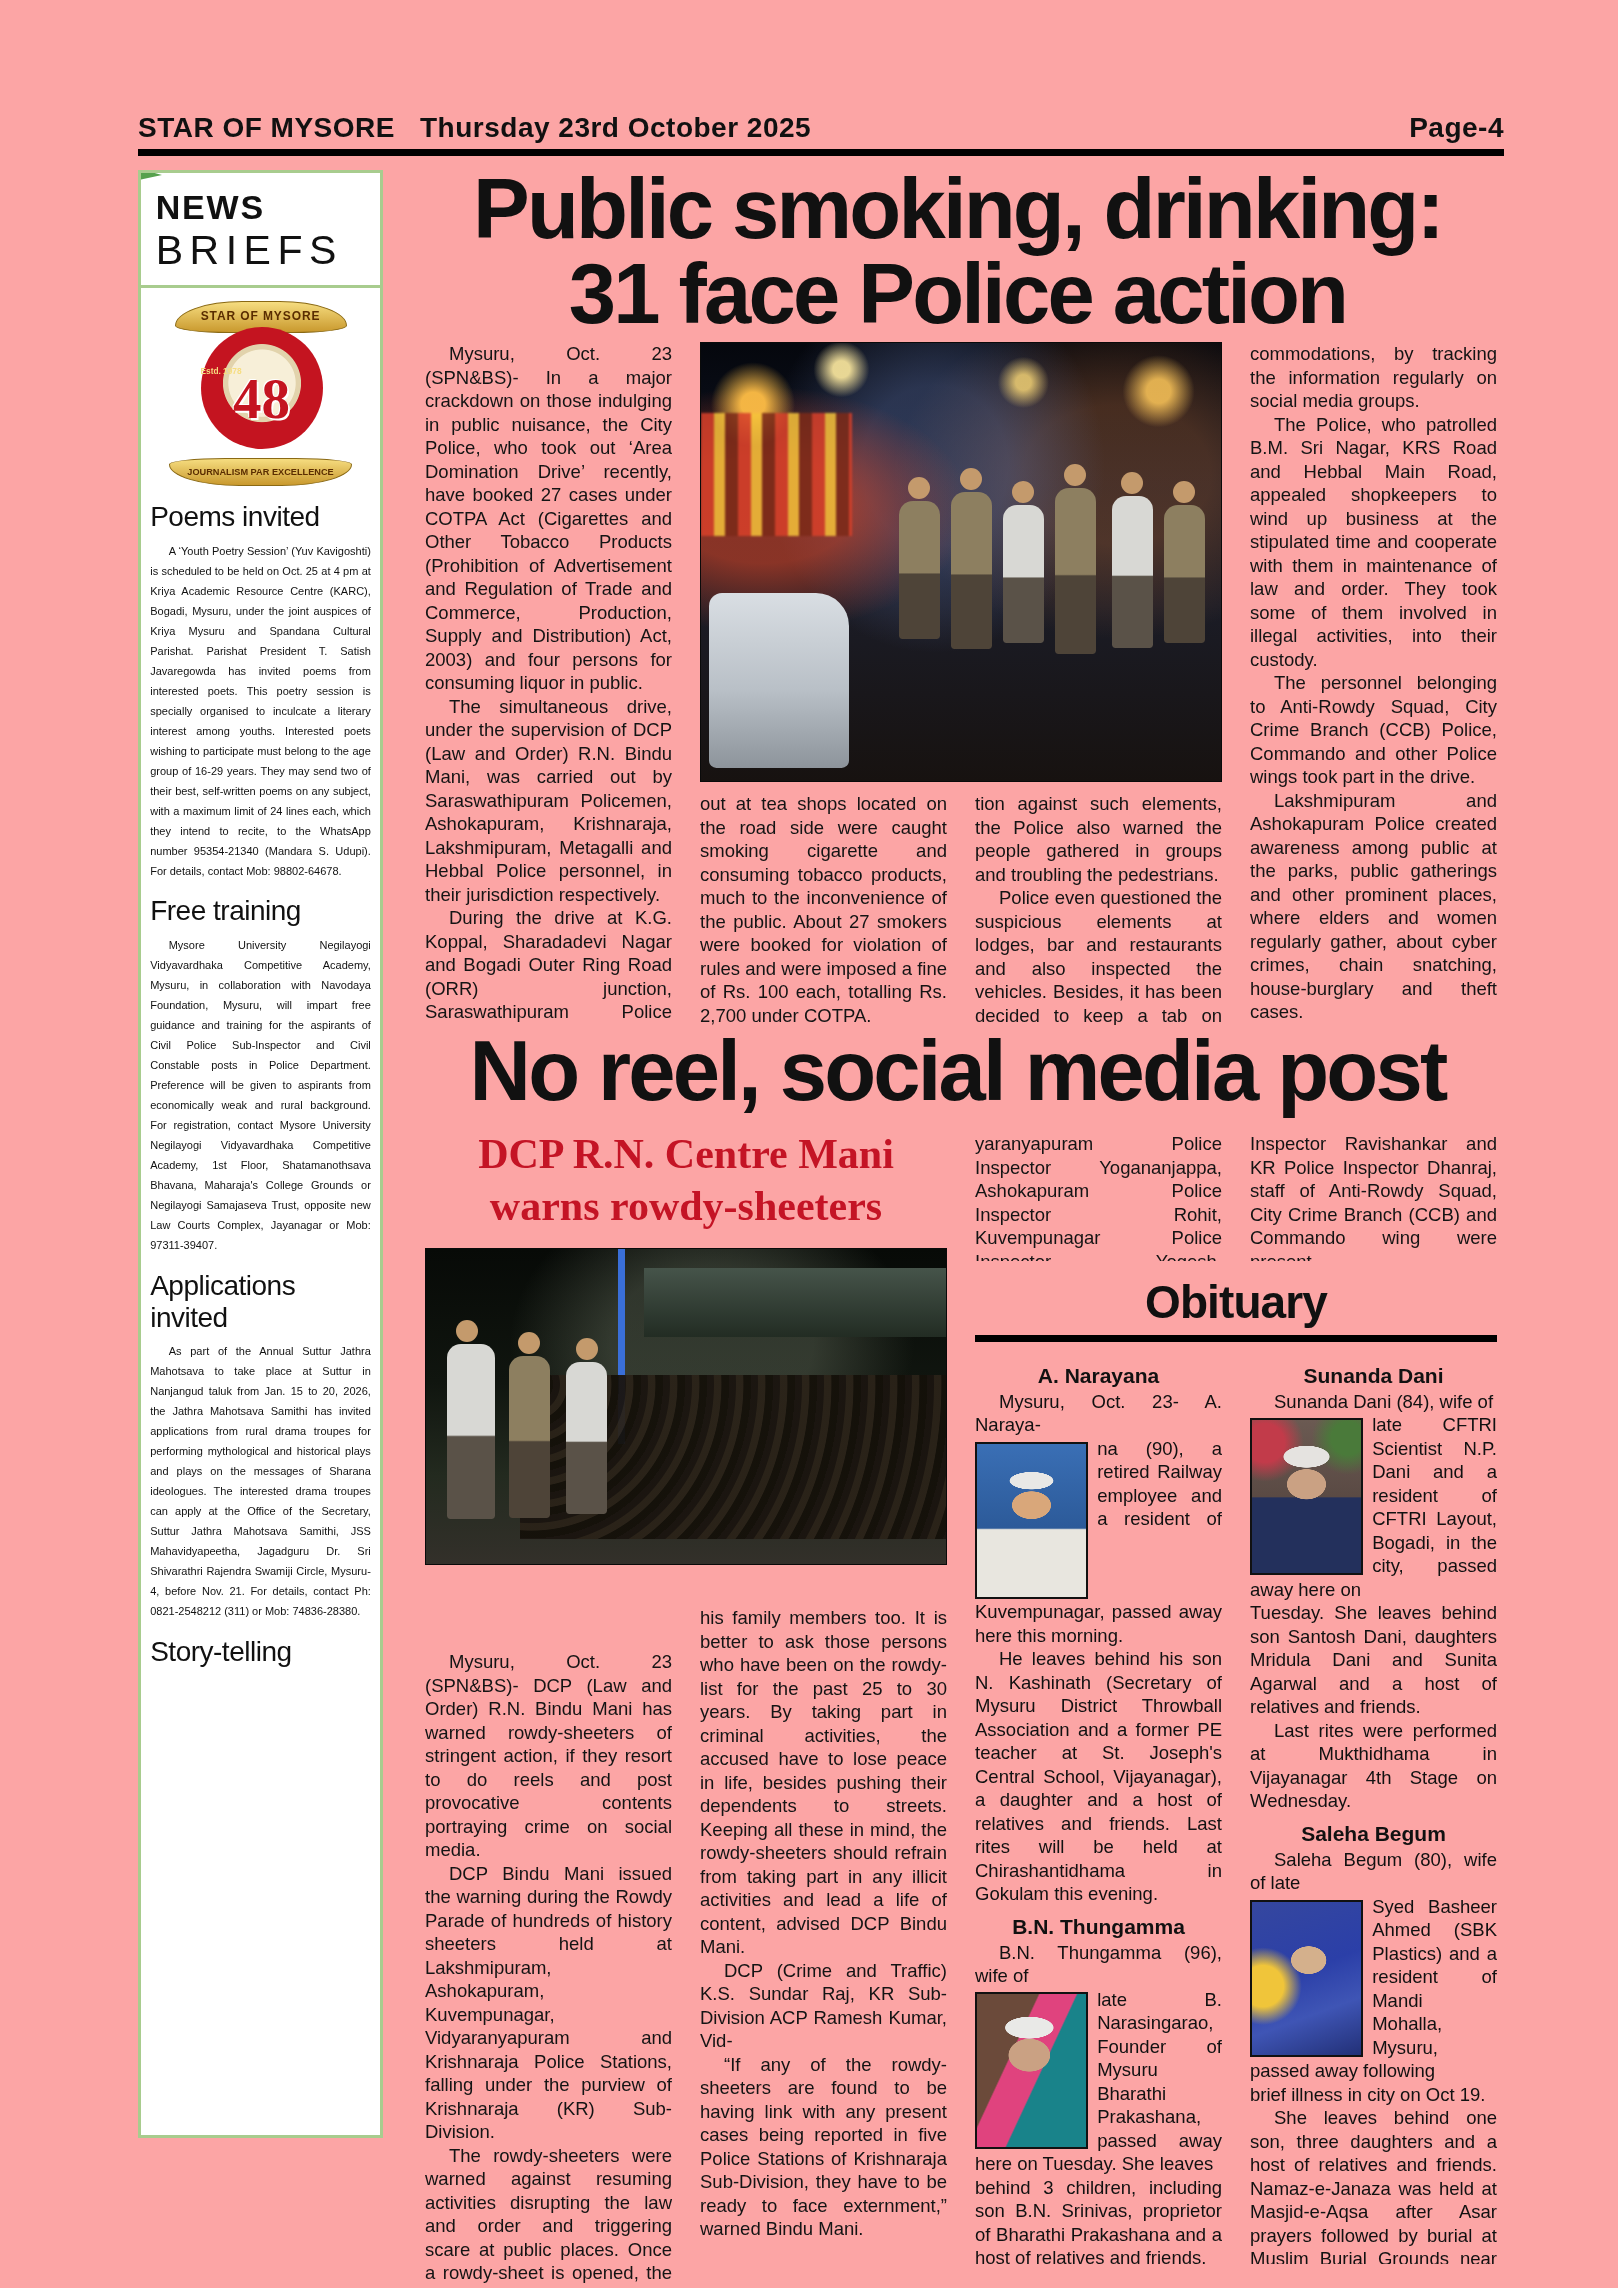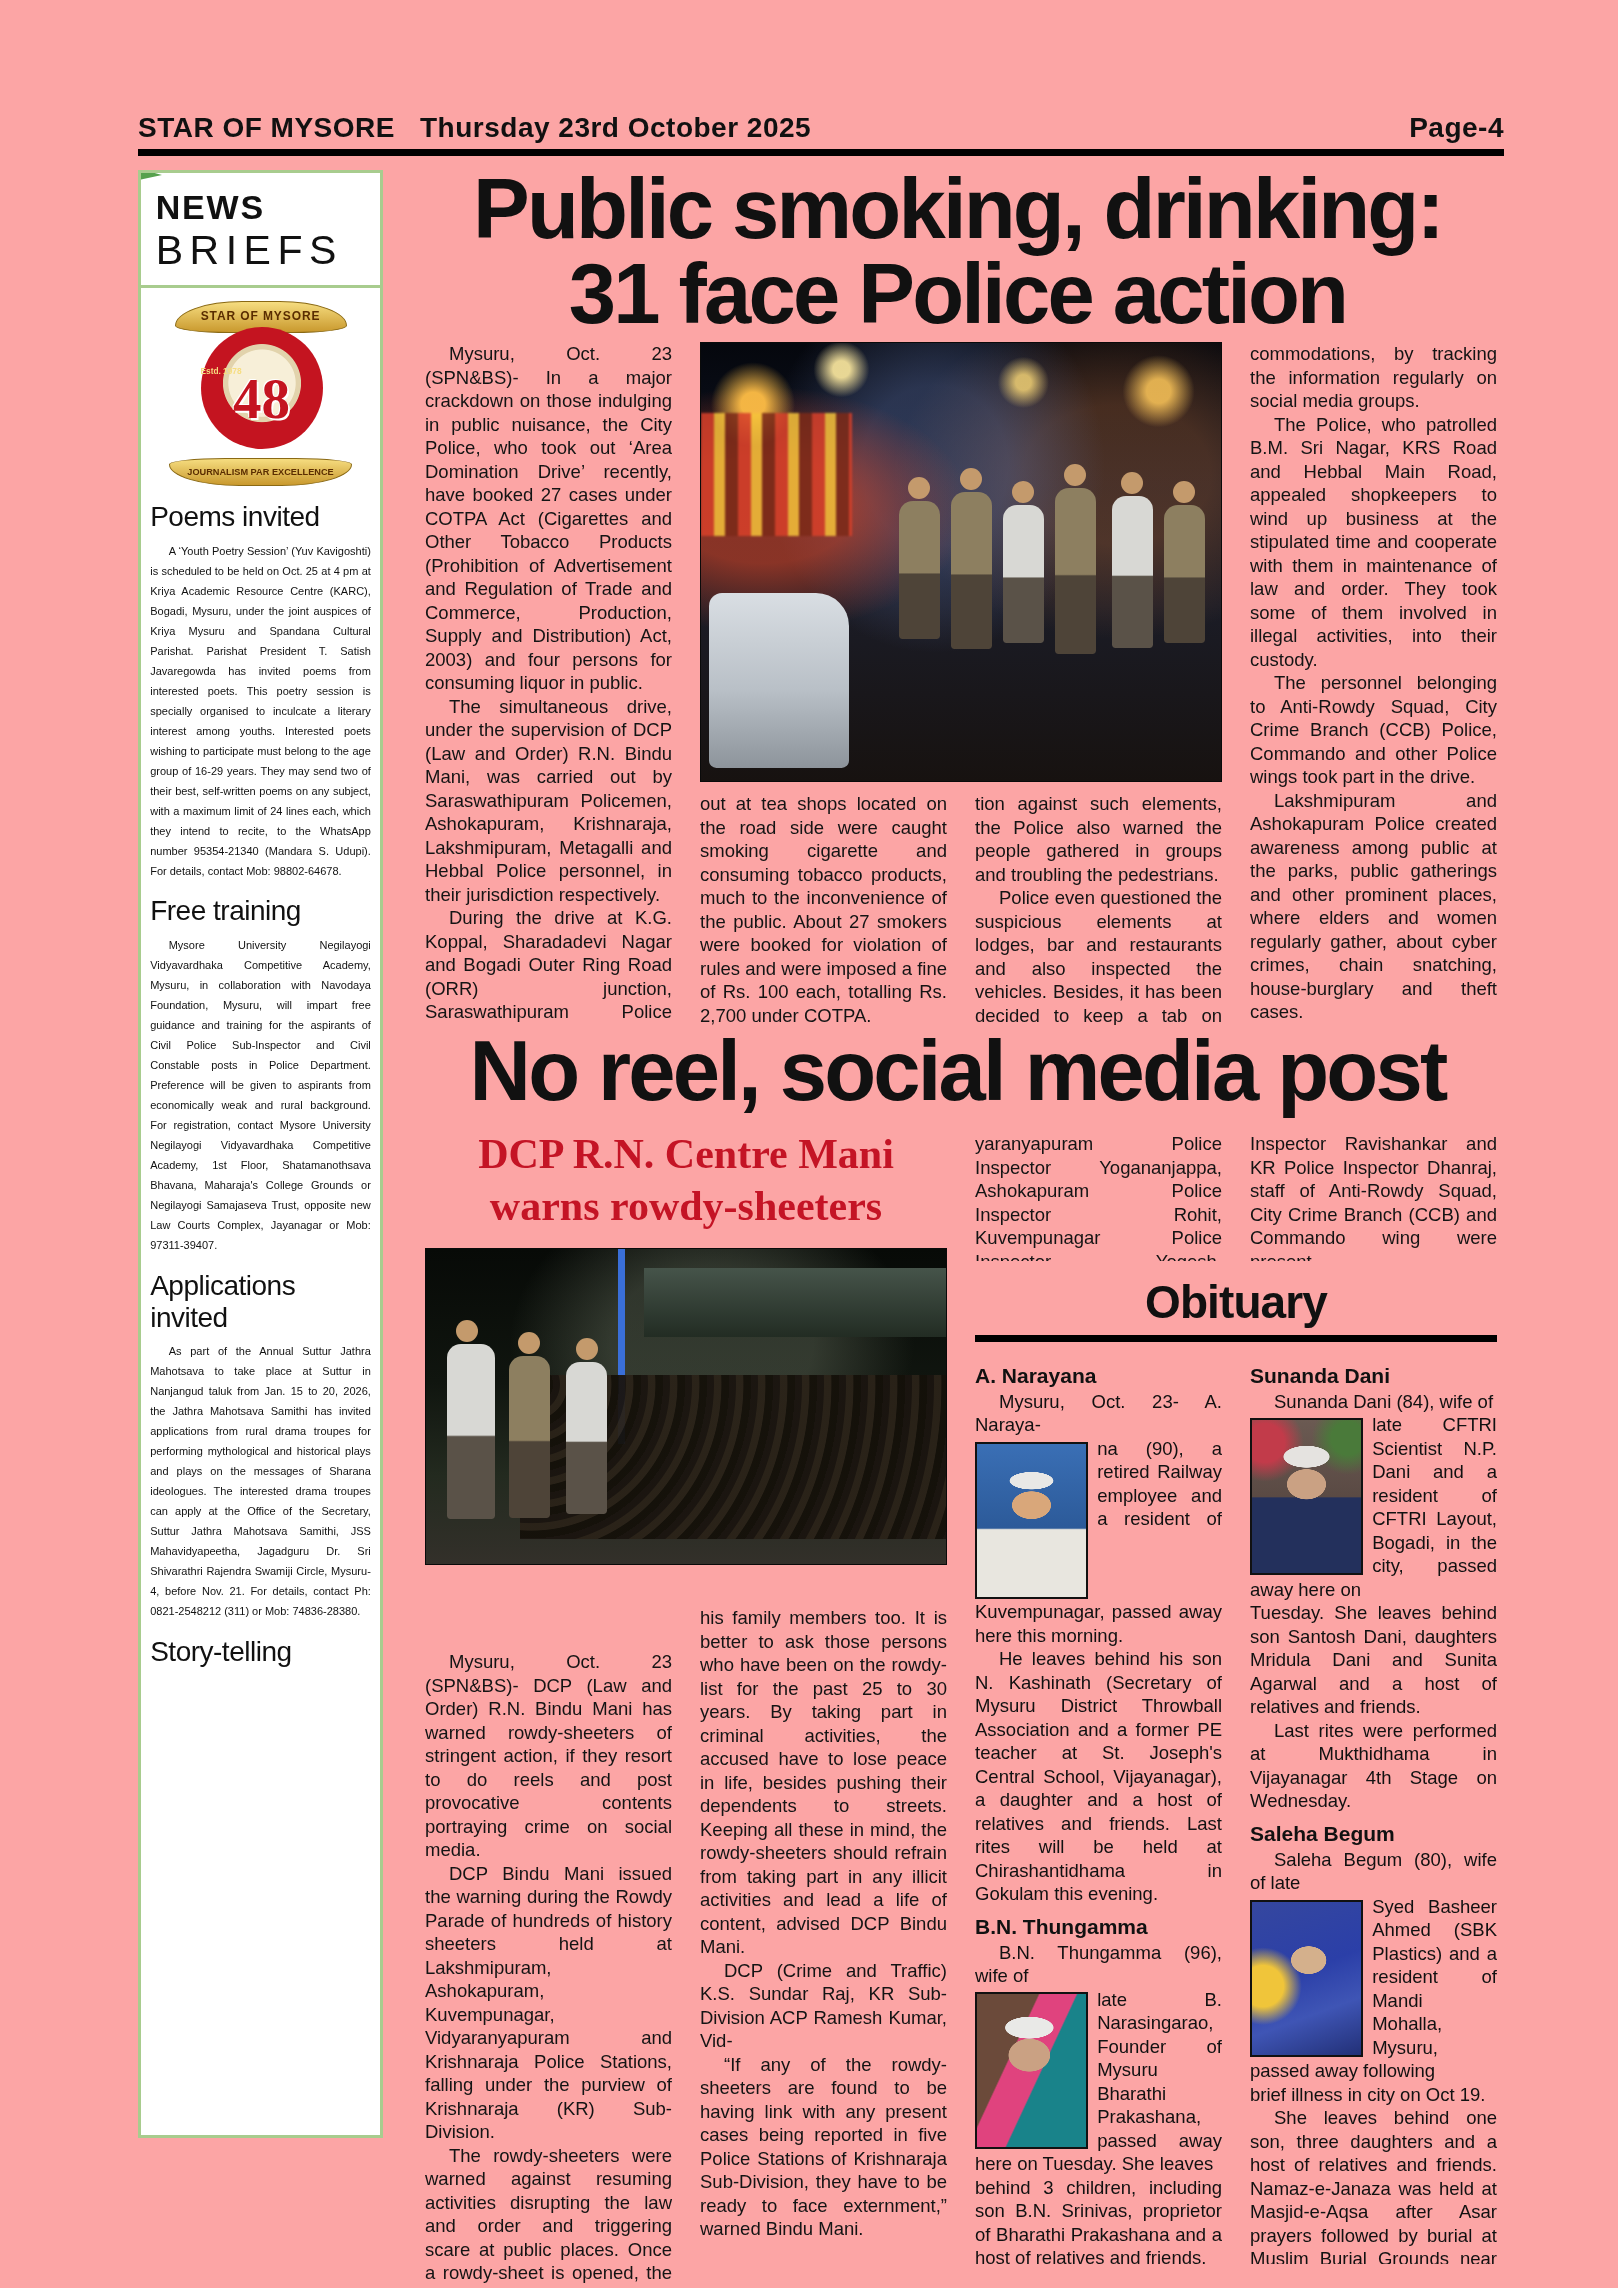--- a/index.html
+++ b/index.html
@@ -78,21 +78,21 @@
   #canopy{position:absolute;right:0;top:6%;width:58%;height:22%;
     background:linear-gradient(180deg,#46544a,#222c23);}
   #pole{position:absolute;left:37%;top:0;width:6.5px;height:62%;background:#3a6fd8;}
   #crowd{position:absolute;left:18%;right:0;bottom:8%;height:52%;opacity:.95;
     background:repeating-radial-gradient(circle at 11px 9.2px,#1a140f 0 6.5px,#2a2218 7.4px 14px,#141009 14.8px 22px);}
 
   
   #obit-heading{left:975px;top:1275px;width:522px;text-align:center;font-size:46px;font-weight:bold;letter-spacing:-0.9px;}
   #obit-rule{left:975px;top:1335px;width:522px;height:7.4px;background:#000;}
   .obit-col{position:absolute;width:247px;overflow:hidden;}
-  .obit-entry h3{font-size:21px;font-weight:bold;margin:9.2px 0 1.8px;}
+  .obit-entry h3{font-size:21px;font-weight:bold;text-align:center;margin:9.2px 0 1.8px;}
   .o-intro{font-size:18.5px;line-height:23.5px;text-align:justify;text-indent:24px;margin:0;}
   .o-photo{float:left;width:109px;height:153px;border:2.8px solid #111;margin:4.6px 9.2px 1.8px 0;}
   .o-wrap{font-size:18.5px;line-height:23.5px;text-align:justify;margin:0;}
   .o-rest{clear:left;}
   .o-rest p{font-size:18.5px;line-height:23.5px;text-align:justify;text-indent:24px;margin:0;}
   .o-rest.cont p:first-child{text-indent:0;}
   #ph-narayana{background:
       radial-gradient(ellipse 31px 22px at 50% 40%,#d9a77a 62%,transparent 64%),
       radial-gradient(ellipse 37px 14.8px at 50% 24%,#e8e8e6 58%,transparent 60%),
       linear-gradient(180deg,#3a6fb5 0%,#2c5a99 55%,#e8e6df 56% 100%);}

